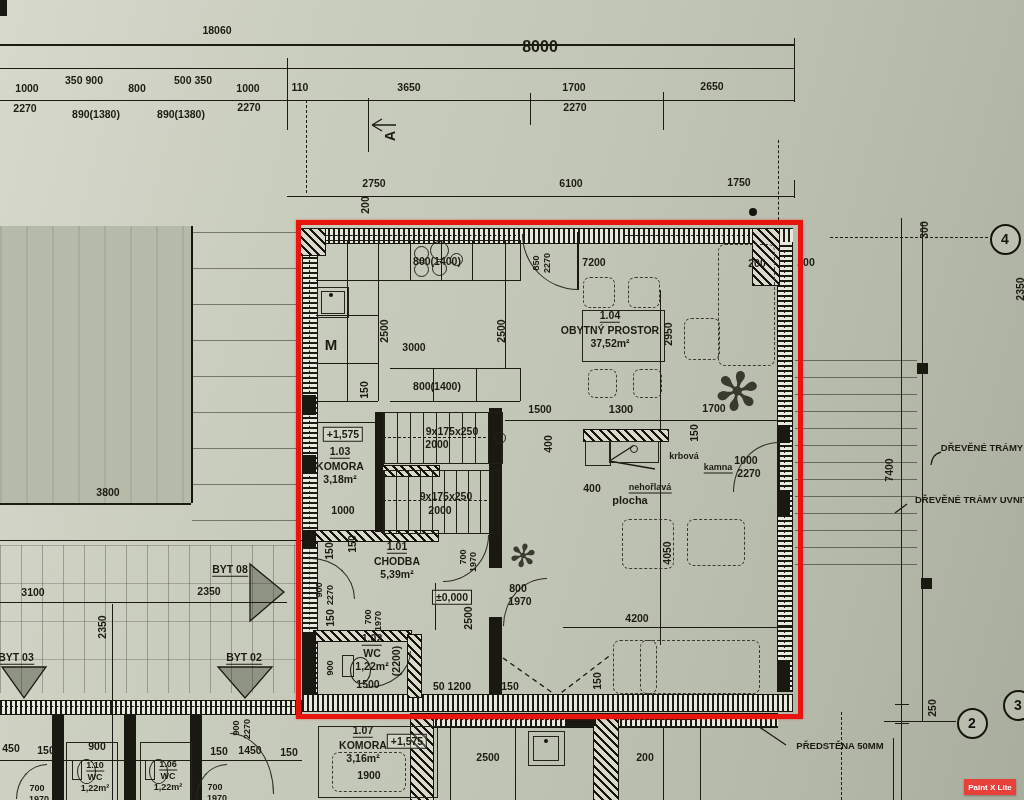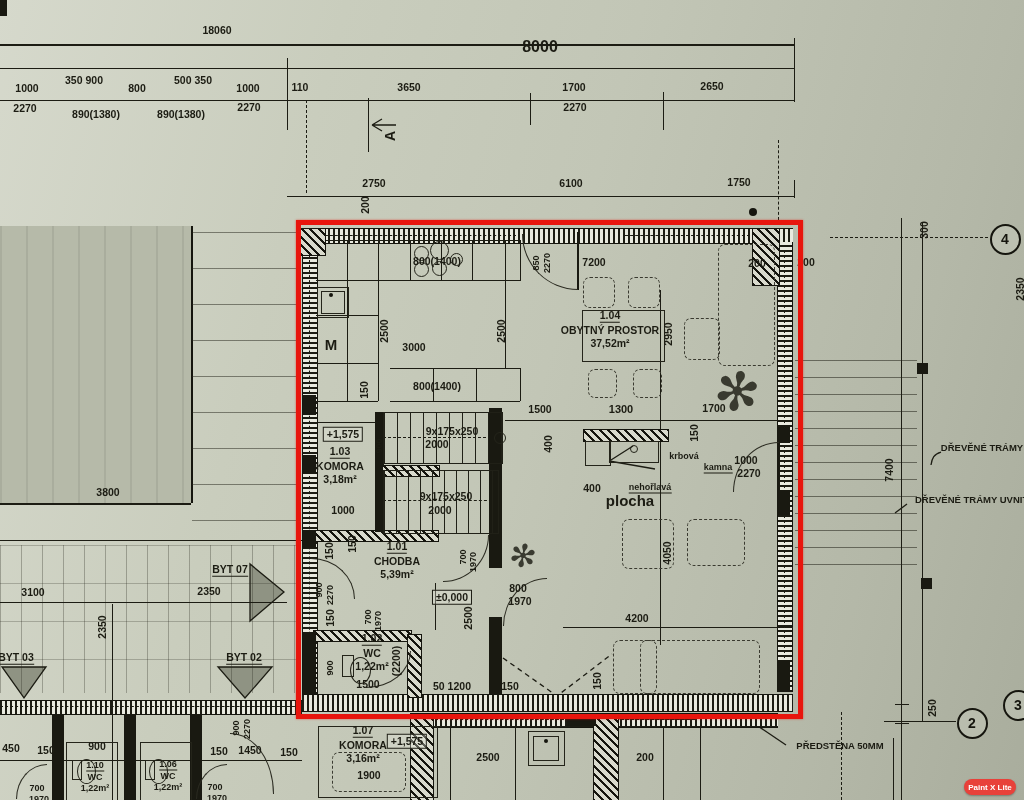--- a/index.html
+++ b/index.html
@@ -24,21 +24,21 @@
   .dot{background:#15150e;border-radius:50%;}
   .arc{border:0 solid #2a2a20;}
   .pad{left:0;top:226px;width:191px;height:277px;background:#b6baa9 repeating-linear-gradient(90deg,rgba(0,0,0,.07) 0 2px,transparent 2px 26px);border-right:2px solid #15150e;}
   .redbox{border:5px solid #e8150d;box-shadow:0 0 2px rgba(232,21,13,.6);}
   .marker{border:2px solid #15150e;border-radius:50%;width:27px;height:27px;display:flex;align-items:center;justify-content:center;font-weight:700;font-size:14px;color:#15150e;background:rgba(215,218,205,.3);}
   .plant{position:absolute;color:#23231a;transform:translate(-50%,-50%) rotate(12deg);opacity:.85;font-weight:400;}
   #wm{position:absolute;left:683px;top:748px;width:322px;height:45px;background:rgba(226,233,80,.62);
       display:flex;align-items:center;justify-content:center;overflow:visible;}
   #wm span{font-size:39px;font-weight:700;letter-spacing:5px;color:rgba(168,178,62,.25);
       -webkit-text-stroke:2px #9aa441;white-space:nowrap;}
-  #badge{position:absolute;left:964px;top:779px;width:52px;height:16px;background:#e8413a;border-radius:8px;
+  #badge{position:absolute;left:964px;top:779px;width:52px;height:16px;background:#e8413a;border-radius:0;
       color:#fff;font-size:8px;font-weight:700;display:flex;align-items:center;justify-content:center;box-shadow:0 1px 2px rgba(0,0,0,.3);}
   svg.overlay{position:absolute;left:0;top:0;pointer-events:none;}
 </style>
 </head>
 <body>
 
 <div id="plan">
   <div class="abs pad"></div>
   <svg class="overlay" width="1024" height="800" id="ovl">
       <path d="M396,125 L372,125 M372,125 l10,-6 M372,125 l10,6" fill="none" stroke="#1c1c13" stroke-width="1.3"></path>
@@ -247,21 +247,21 @@
     <div class="abs lbl" style="left: 437px; top: 444px; font-size: 10.5px;">2000</div>
     <div class="abs lbl" style="left: 343px; top: 510px; font-size: 10.5px;">1000</div>
     <div class="abs lbl" style="left: 446px; top: 496px; font-size: 10.5px;">9x175x250</div>
     <div class="abs lbl" style="left: 440px; top: 510px; font-size: 10.5px;">2000</div>
     <div class="abs lbl rot" style="left: 548px; top: 444px; font-size: 10.5px;">400</div>
     <div class="abs lbl rot" style="left: 694px; top: 433px; font-size: 10.5px;">150</div>
     <div class="abs lbl" style="left: 592px; top: 488px; font-size: 10.5px;">400</div>
     <div class="abs lbl" style="left: 684px; top: 456px; font-size: 9px;">krbová</div>
     <div class="abs lbl und" style="left: 682px; top: 468px; font-size: 9px; margin-left: 36px;">kamna</div>
     <div class="abs lbl und" style="left: 650px; top: 488px; font-size: 9px;">nehořlavá</div>
-    <div class="abs lbl" style="left: 630px; top: 500px; font-size: 15px;">plocha</div>
+    <div class="abs lbl" style="left: 630px; top: 500px; font-size: 11px;">plocha</div>
     <div class="abs lbl" style="left: 746px; top: 460px; font-size: 10.5px;">1000</div>
     <div class="abs lbl" style="left: 749px; top: 473px; font-size: 10.5px;">2270</div>
     <div class="abs lbl rot" style="left: 667px; top: 553px; font-size: 10.5px;">4050</div>
     <div class="abs lbl rot" style="left: 329px; top: 551px; font-size: 10.5px;">150</div>
     <div class="abs lbl rot" style="left: 352px; top: 544px; font-size: 10.5px;">150</div>
     <div class="abs lbl rot" style="left: 463px; top: 557px; font-size: 9px;">700</div>
     <div class="abs lbl rot" style="left: 473px; top: 562px; font-size: 9px;">1970</div>
     <div class="abs lbl boxed" style="left: 452px; top: 597px; font-size: 10.5px;">±0,000</div>
     <div class="abs lbl rot" style="left: 468px; top: 618px; font-size: 10.5px;">2500</div>
     <div class="abs lbl rot" style="left: 319px; top: 590px; font-size: 9px;">900</div>
@@ -275,21 +275,21 @@
     <div class="abs lbl" style="left: 368px; top: 684px; font-size: 10.5px;">1500</div>
     <div class="abs lbl rot" style="left: 330px; top: 668px; font-size: 9px;">900</div>
     <div class="abs lbl" style="left: 452px; top: 686px; font-size: 10.5px;">50 1200</div>
     <div class="abs lbl" style="left: 510px; top: 686px; font-size: 10.5px;">150</div>
     <div class="abs lbl" style="left: 637px; top: 618px; font-size: 10.5px;">4200</div>
     <div class="abs lbl rot" style="left: 597px; top: 681px; font-size: 10.5px;">150</div>
     <div class="abs lbl" style="left: 209px; top: 591px; font-size: 10.5px;">2350</div>
     <div class="abs lbl" style="left: 33px; top: 592px; font-size: 10.5px;">3100</div>
     <div class="abs lbl rot" style="left: 102px; top: 627px; font-size: 10.5px;">2350</div>
     <div class="abs lbl" style="left: 108px; top: 492px; font-size: 10.5px;">3800</div>
-    <div class="abs lbl und" style="left: 230px; top: 570px; font-size: 10.5px;">BYT 07</div>
+    <div class="abs lbl und" style="left: 230px; top: 570px; font-size: 10.5px;">BYT 08</div>
     <div class="abs lbl und" style="left: 16px; top: 658px; font-size: 10.5px;">BYT 03</div>
     <div class="abs lbl und" style="left: 244px; top: 658px; font-size: 10.5px;">BYT 02</div>
     <div class="abs lbl rot" style="left: 889px; top: 470px; font-size: 10.5px;">7400</div>
     <div class="abs lbl" style="left: 982px; top: 448px; font-size: 9.5px;">DŘEVĚNÉ TRÁMY</div>
     <div class="abs lbl" style="left: 975px; top: 500px; font-size: 9.5px;">DŘEVĚNÉ TRÁMY UVNITŘ</div>
     <div class="abs lbl rot" style="left: 932px; top: 708px; font-size: 10.5px;">250</div>
     <div class="abs lbl" style="left: 840px; top: 746px; font-size: 9.5px;">PŘEDSTĚNA 50MM</div>
     <div class="abs lbl boxed" style="left: 407px; top: 741px; font-size: 10.5px;">+1,575</div>
     <div class="abs lbl" style="left: 369px; top: 775px; font-size: 10.5px;">1900</div>
     <div class="abs lbl" style="left: 488px; top: 757px; font-size: 10.5px;">2500</div>

